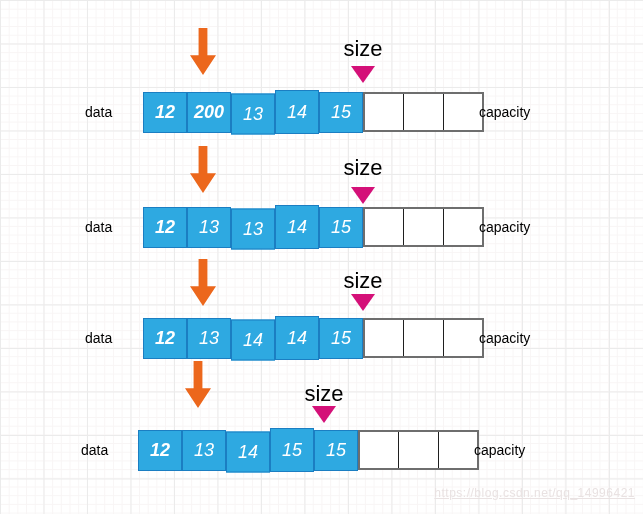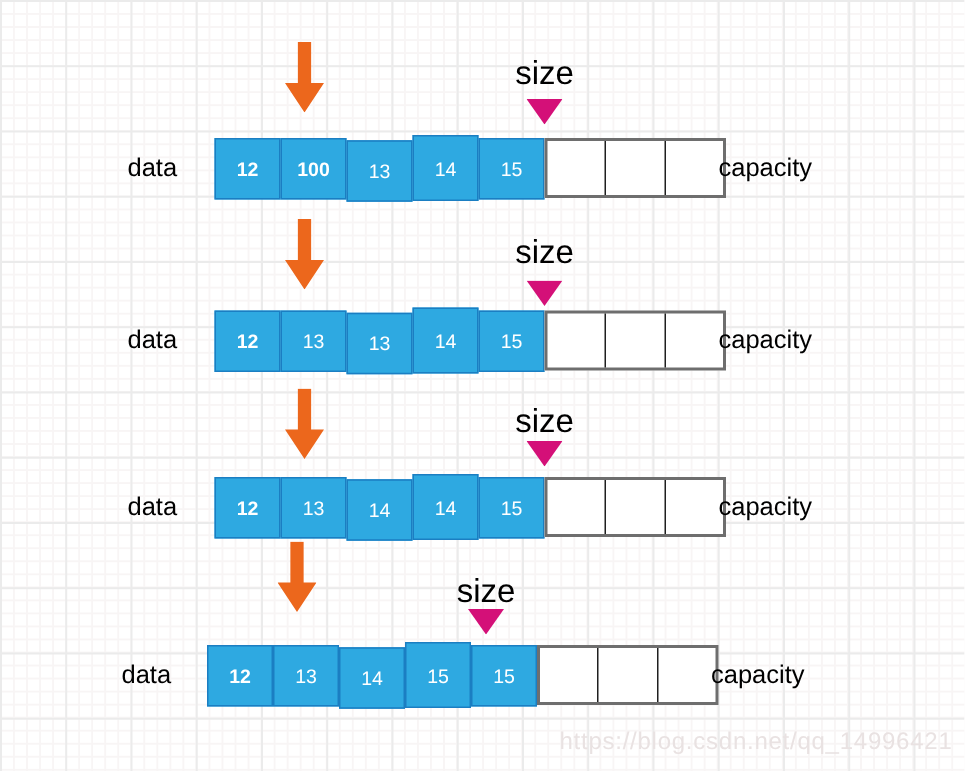--- a/index.html
+++ b/index.html
@@ -21,36 +21,36 @@
   }
   .row{position:absolute;left:0;top:0;width:100%;height:100%;pointer-events:none;}
   
   .r1{--left:143px;--top:92px;--arrowtop:28px;--sizetop:36px;--tritop:66px;--sizecx:363px;--datal:85px;--capl:479px;}
   .r2{--left:143px;--top:207px;--arrowtop:146px;--sizetop:155px;--tritop:187px;--sizecx:363px;--datal:85px;--capl:479px;}
   .r3{--left:143px;--top:318px;--arrowtop:259px;--sizetop:268px;--tritop:294px;--sizecx:363px;--datal:85px;--capl:479px;}
   .r4{--left:138px;--top:430px;--arrowtop:361px;--sizetop:381px;--tritop:406px;--sizecx:324px;--datal:81px;--capl:474px;}
 
   .lbl{
     position:absolute;top:var(--top);height:40px;line-height:40px;
-    font-size:17px;color:#000;white-space:nowrap;
+    font-size:14px;color:#000;white-space:nowrap;
   }
   .data-lbl{left:var(--datal);}
   .cap-lbl{left:var(--capl);}
 
   .cells{
     position:absolute;left:var(--left);top:var(--top);
     display:flex;align-items:flex-start;height:40px;
   }
   .cell{
     box-sizing:border-box;
     width:44px;height:41px;
     background:#2ea9e1;
     border:1.5px solid #1b7ec2;
     display:flex;align-items:center;justify-content:center;
-    color:#fff;font-size:13px;
+    color:#fff;font-size:18px;font-style:italic;
   }
   
   .cells .cell:nth-child(3){transform:translateY(1.5px);}
   .cells .cell:nth-child(4){height:44px;margin-top:-2px;}
   .empty{
     box-sizing:border-box;
     width:121px;height:40px;
     border:2px solid #6e6e6e;
     background:#fff;
     display:flex;
@@ -77,37 +77,37 @@
     position:absolute;
     left:calc(var(--sizecx) - 12px);
     top:var(--tritop);
     width:24px;height:17px;
     background:#d41078;
     clip-path:polygon(0 0, 100% 0, 50% 100%);
   }
   .watermark{
     position:absolute;
     right:8px;top:486px;
-    font-size:16px;letter-spacing:.5px;
-    color:#e9e2e2;white-space:nowrap;
+    font-size:12px;letter-spacing:.5px;
+    color:#e9e2e2;white-space:nowrap;text-decoration:underline;
   }
 </style>
 </head>
 <body>
 
 <div class="canvas">
 
   <div class="row r1">
     <span class="lbl data-lbl">data</span>
     <div class="arrow"></div>
     <div class="size-text">size</div>
     <div class="size-marker"></div>
     <div class="cells">
       <span class="cell" style="font-weight: bold;">12</span>
-      <span class="cell" style="font-weight: bold;">100</span>
+      <span class="cell" style="font-weight: bold;">200</span>
       <span class="cell">13</span>
       <span class="cell">14</span>
       <span class="cell">15</span>
       <span class="empty">
         <span class="ecell"></span>
         <span class="ecell"></span>
         <span class="ecell"></span>
       </span>
     </div>
     <span class="lbl cap-lbl">capacity</span>

